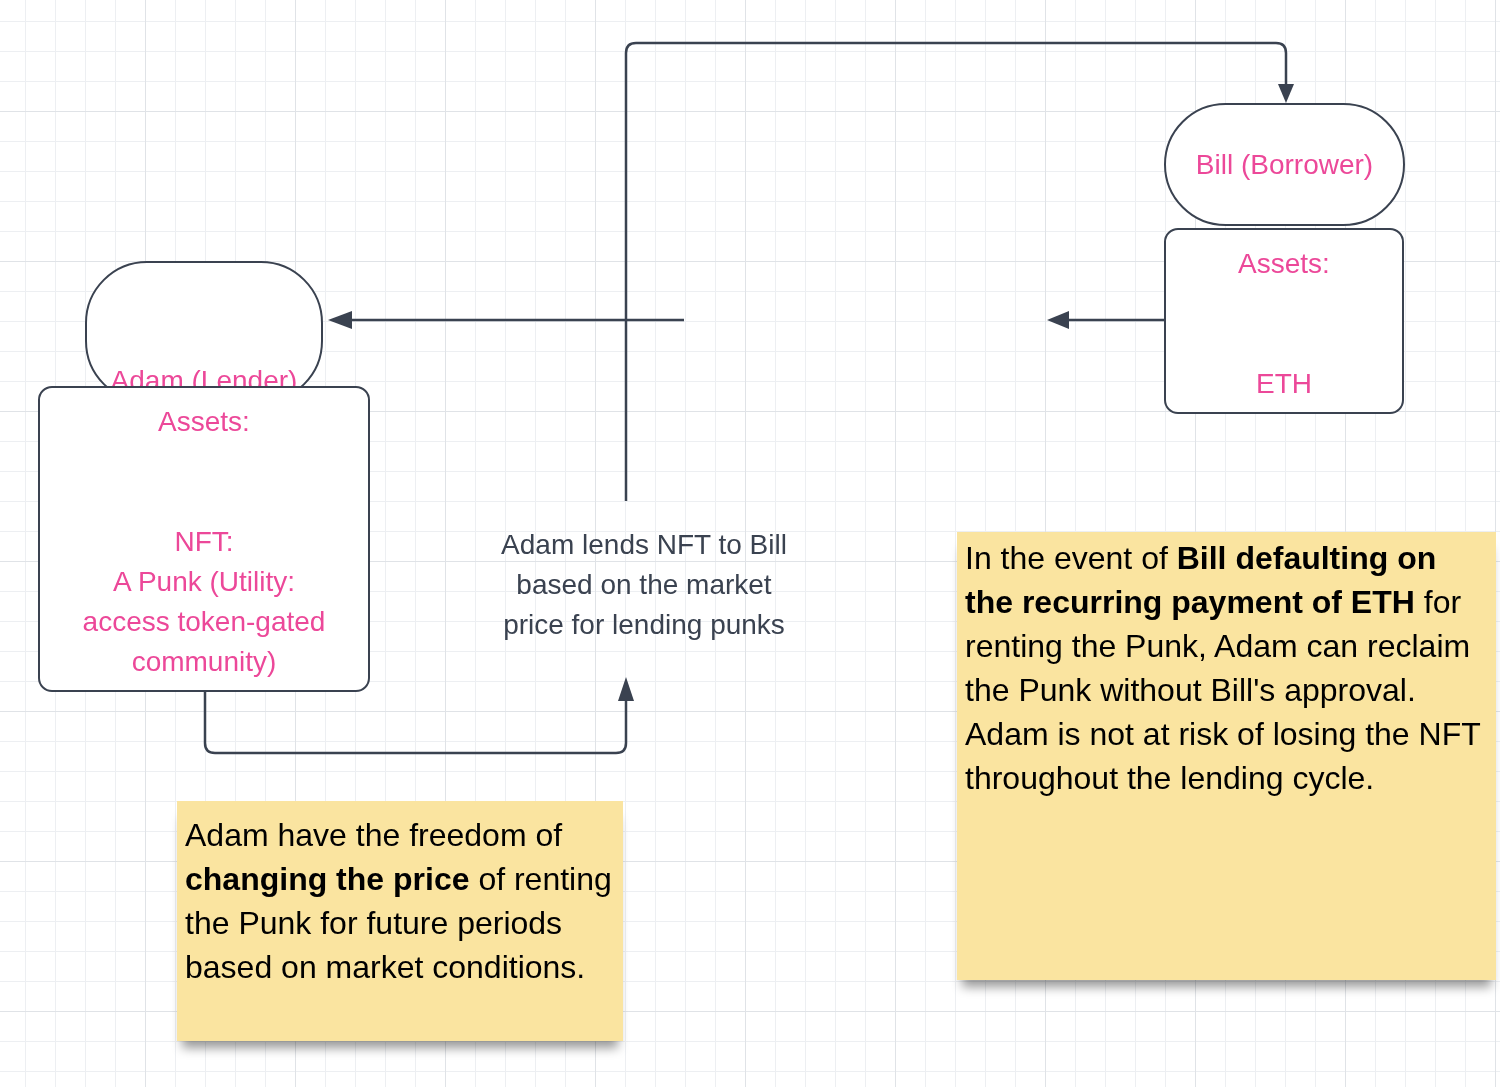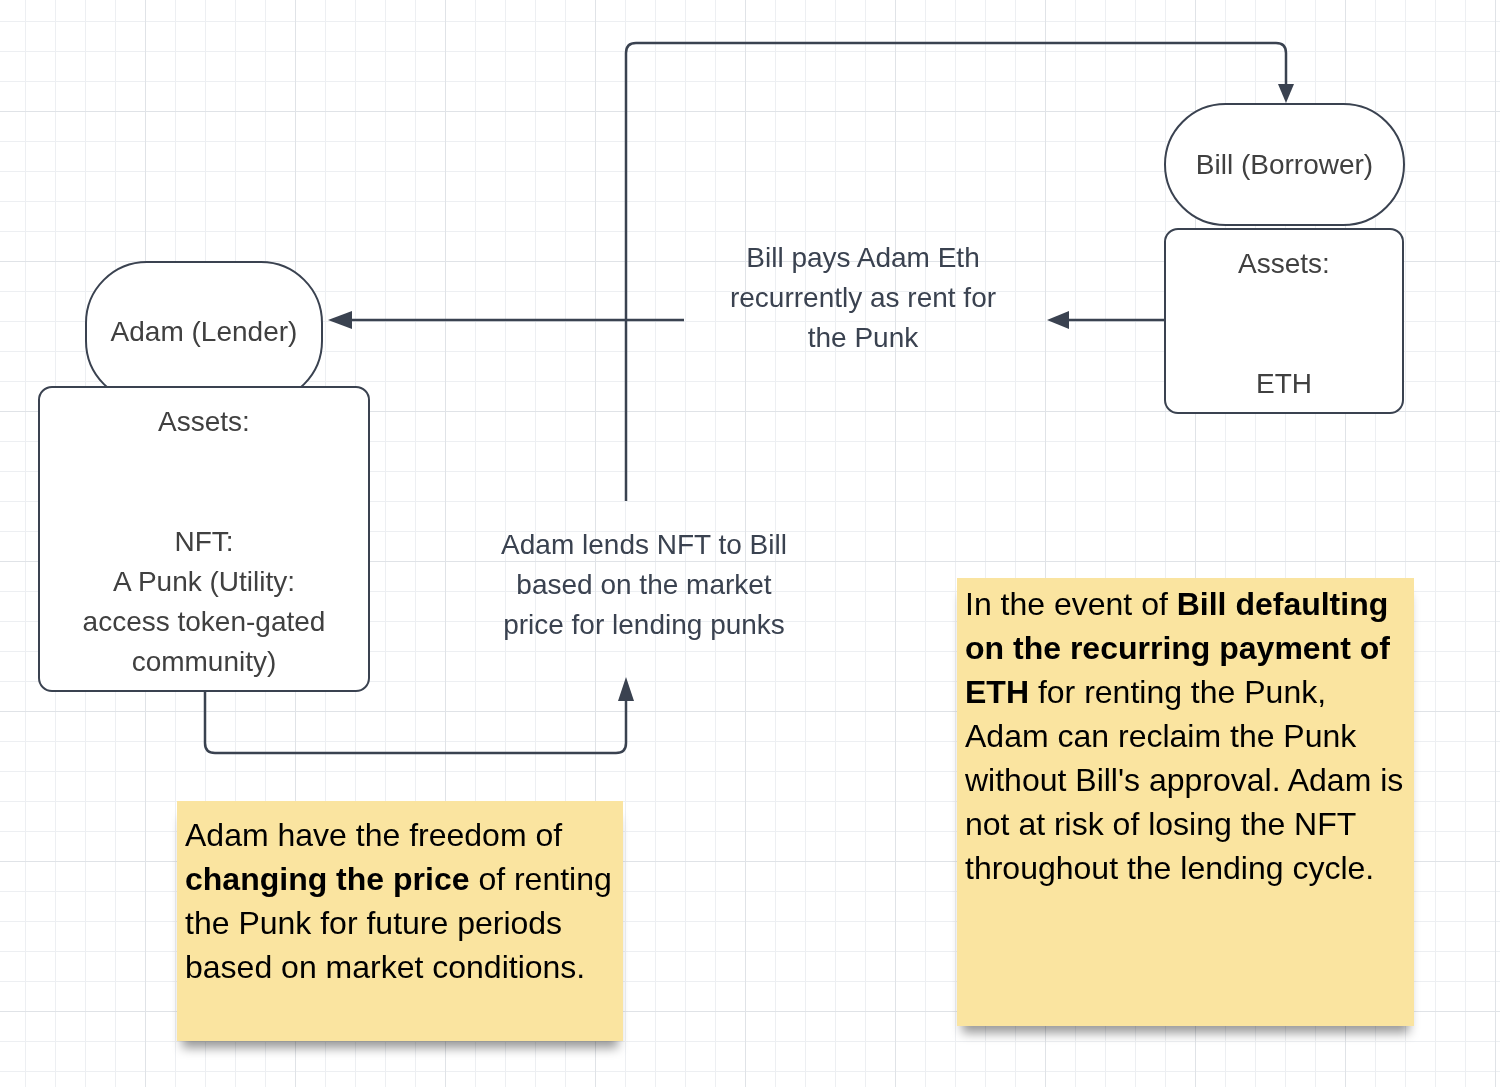--- a/index.html
+++ b/index.html
@@ -13,21 +13,21 @@
       linear-gradient(to bottom,#edeff2 1px,transparent 1px);
     background-size:150px 150px,150px 150px,30px 30px,30px 30px;
     background-position:145px 111px,145px 111px,25px 21px,25px 21px;
     font-family:"Liberation Sans",sans-serif;
   }
   .edges{position:absolute;left:0;top:0;width:1500px;height:1087px;}
   .edges path{stroke:#3a4250;stroke-width:2.5;fill:none;}
   .edges polygon{fill:#3a4250;stroke:none;}
   .node{
     position:absolute;box-sizing:border-box;background:#ffffff;
-    border:2px solid #3a4250;color:#404040;
+    border:2px solid #3a4250;color:#ec4899;
     display:flex;align-items:center;justify-content:center;
     font-size:28px;line-height:40px;text-align:center;
   }
   .pill{border-radius:62px;}
   .rect{border-radius:14px;align-items:flex-start;}
   .rect .multiline{padding-top:14px;}
   .multiline{white-space:pre-line;width:100%;}
   .edge-label{
     position:absolute;color:#3a4250;font-size:28px;line-height:40px;
     text-align:center;white-space:pre-line;
@@ -60,21 +60,21 @@
       <path d="M 1164 320 L 1069 320"></path>
       <polygon points="1047,320 1069,311 1069,329"></polygon>
     </g>
 
     <g>
       <path d="M 684 320 L 352 320"></path>
       <polygon points="328,320 352,311 352,329"></polygon>
     </g>
   </svg>
 
-  <div class="node pill" style="left:85px;top:261px;width:238px;height:142px;">
+  <div class="node pill" style="left:85px;top:261px;width:238px;height:142px;align-items:flex-end;">
     <span>Adam (Lender)</span>
   </div>
 
   <div class="node rect" style="left:38px;top:386px;width:332px;height:306px;">
     <div class="multiline">Assets:
 
 
 NFT:
 A Punk (Utility:
 access token-gated
@@ -85,25 +85,22 @@
     <span>Bill (Borrower)</span>
   </div>
 
   <div class="node rect" style="left:1164px;top:228px;width:240px;height:186px;">
     <div class="multiline">Assets:
 
 
 ETH</div>
   </div>
 
-  <div class="edge-label" style="left:660px;top:238px;width:406px;">Bill pays Adam Eth
-recurrently as rent for
-the Punk</div>
 
   <div class="edge-label" style="left:444px;top:525px;width:400px;">Adam lends NFT to Bill
 based on the market
 price for lending punks</div>
 
   <div class="note" style="left:177px;top:801px;width:446px;height:240px;padding:12px 4px 6px 8px;"><span>Adam have the freedom of </span><b>changing the price</b><span> of renting the Punk for future periods based on market conditions.</span></div>
 
-  <div class="note" style="left:957px;top:532px;width:457px;height:448px;padding:4px 8px 4px 8px;margin-top:46px;"><span>In the event of </span><b>Bill defaulting on the recurring payment of ETH</b><span> for renting the Punk, Adam can reclaim the Punk without Bill's approval. Adam is not at risk of losing the NFT throughout the lending cycle.</span></div>
+  <div class="note" style="left:957px;top:532px;width:539px;height:448px;padding:4px 8px 4px 8px;"><span>In the event of </span><b>Bill defaulting on the recurring payment of ETH</b><span> for renting the Punk, Adam can reclaim the Punk without Bill's approval. Adam is not at risk of losing the NFT throughout the lending cycle.</span></div>
 
 </div>
 
 </body></html>

